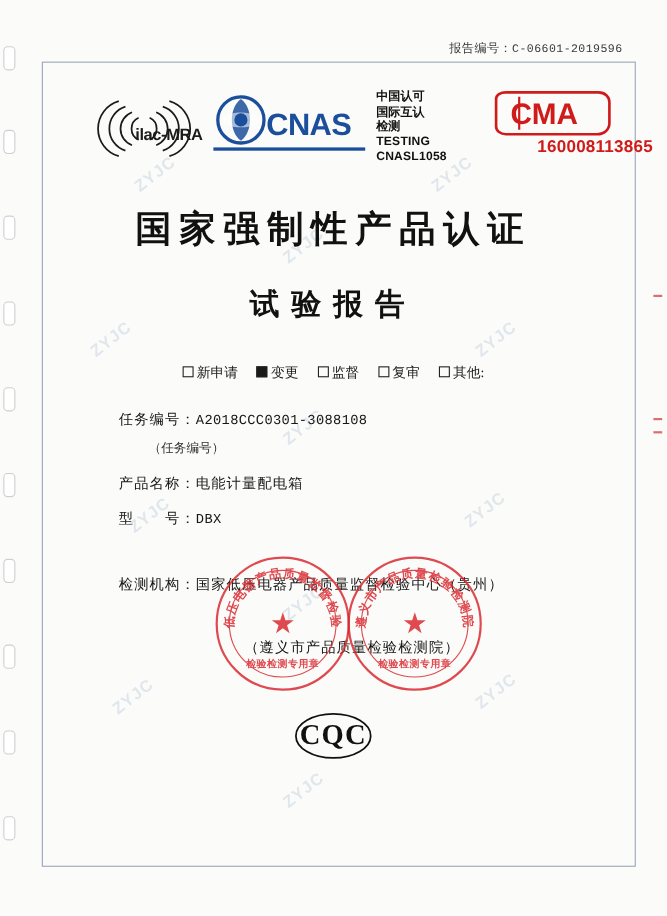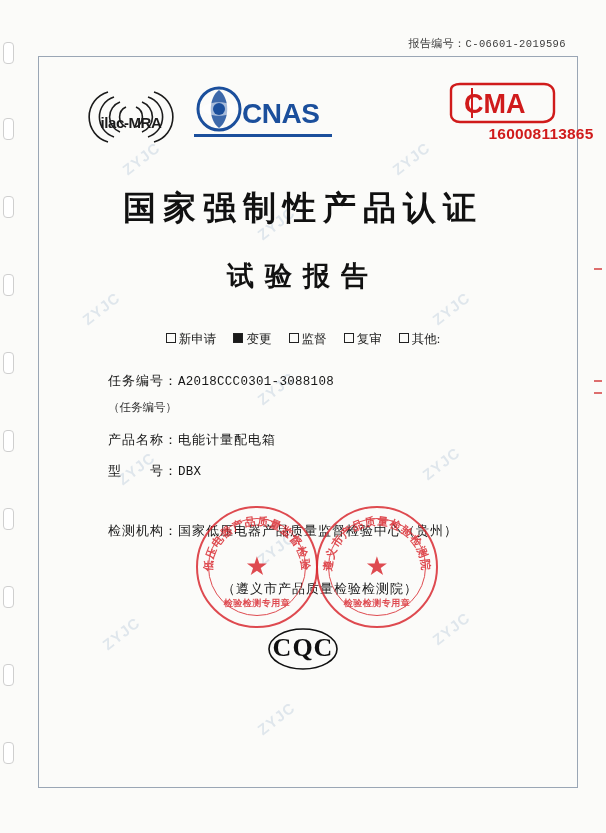--- a/index.html
+++ b/index.html
@@ -76,21 +76,21 @@
     top: 4px;
     width: 106px;
     height: 62px;
   }
   .ilac svg { display: block; }
   .ilac-text {
     position: absolute;
     left: 0;
     top: 28px;
     width: 106px;
-    text-align: center;
+    text-align: right;
     font-family: "Liberation Sans", sans-serif;
     font-weight: bold;
     font-size: 15px;
     letter-spacing: -0.4px;
     color: #1b1b1b;
   }
 
   
   .cnas {
     position: absolute;
@@ -230,21 +230,21 @@
     font-family: "Liberation Mono", monospace;
     font-size: 12.5px;
     letter-spacing: 0.3px;
   }
   .field .val-cn {
     font-family: "Liberation Serif", serif;
     font-size: 13px;
     letter-spacing: 1px;
   }
   #f-apply  { top: 372px; }
-  #f-task   { top: 400px; font-size: 11.5px; color: #333; }
+  #f-task   { top: 400px; font-size: 11.5px; color: #333; margin-left: 27px; }
   #f-prod   { top: 431px; }
   #f-model  { top: 462px; }
   #f-org    { top: 522px; }
   #f-org2   { top: 580px; left: 188px; margin-left: 34px; }
 
   
   .stamp {
     position: absolute;
     width: 118px;
     height: 118px;
@@ -296,21 +296,21 @@
     color: #d8242b;
     letter-spacing: 0.5px;
   }
   #stamp-left  { left: 196px; top: 506px; }
   #stamp-right { left: 316px; top: 506px; }
 
   
   .cqc {
     position: absolute;
     left: 265px;
-    top: 625px;
+    top: 645px;
     width: 76px;
     height: 48px;
   }
   .cqc-text {
     position: absolute;
     left: 0;
     top: 8px;
     width: 76px;
     text-align: center;
     font-family: "Liberation Serif", serif;
@@ -406,20 +406,27 @@
           <circle cx="23" cy="23" r="21" fill="none" stroke="#1b4f9c" stroke-width="3"></circle>
           <path d="M23 4 C12 12 12 34 23 42 C34 34 34 12 23 4 Z" fill="#1b4f9c" opacity="0.85"></path>
           <path d="M4 23 C12 14 34 14 42 23 C34 32 12 32 4 23 Z" fill="#ffffff" opacity="0.55"></path>
           <circle cx="23" cy="23" r="6" fill="#1b4f9c"></circle>
         </svg>
       </div>
       <div class="cnas-word">CNAS</div>
       <div class="cnas-underline"></div>
     </div>
 
+    <div class="cnas-cn">
+      <div>中国认可</div>
+      <div>国际互认</div>
+      <div>检测</div>
+      <div class="lat">TESTING</div>
+      <div class="lat">CNASL1058</div>
+    </div>
 
     <div class="cma">
       <div class="cma-badge">
         <svg width="112" height="42" viewBox="0 0 112 42">
           <path d="M5 8 C5 4 9 2 14 2 L98 2 C104 2 108 6 108 11 L108 30 C108 36 103 40 97 40 L14 40 C9 40 5 37 5 33 Z" fill="none" stroke="#d01b1b" stroke-width="2.4"></path>
           <text x="18" y="31" font-family="Liberation Sans, sans-serif" font-size="27" font-weight="bold" fill="#d01b1b">CMA</text>
           <path d="M26 6 L26 36" stroke="#d01b1b" stroke-width="2"></path>
         </svg>
       </div>
       <div class="cma-num">160008113865</div>

